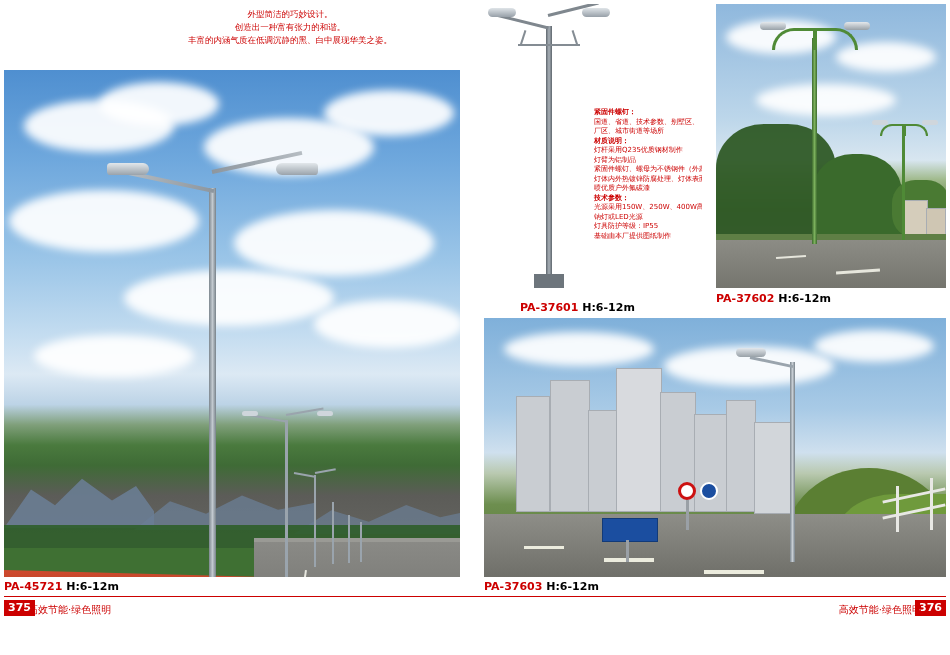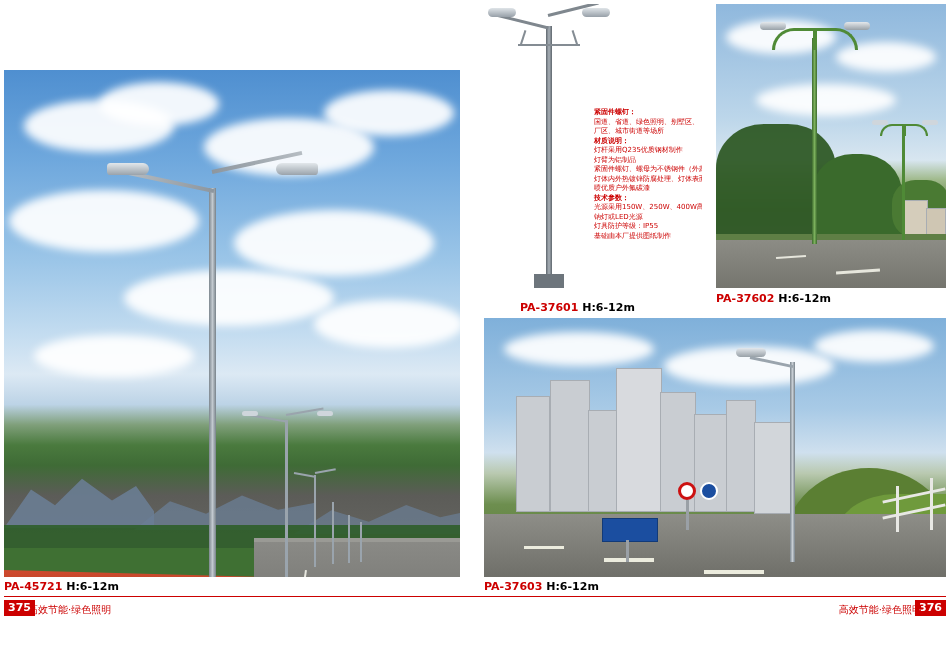--- a/index.html
+++ b/index.html
@@ -181,20 +181,23 @@
   }
   #folio-text-left { left: 28px; }
   #folio-text-right { right: 28px; }
 </style>
 </head>
 <body>
 
 <div class="page">
 
   <div class="intro">
+    <div>外型简洁的巧妙设计。</div>
+    <div>创造出一种富有张力的和谐。</div>
+    <div>丰富的内涵气质在低调沉静的黑、白中展现华美之姿。</div>
   </div>
 
   <div class="photo" id="photo-37501">
 
     <div class="cloud" style="left:20px;  top:30px;  width:150px; height:52px;"></div>
     <div class="cloud" style="left:95px;  top:12px;  width:120px; height:44px;"></div>
     <div class="cloud" style="left:200px; top:48px;  width:170px; height:58px;"></div>
     <div class="cloud" style="left:320px; top:20px;  width:130px; height:46px;"></div>
     <div class="cloud" style="left:5px;   top:120px; width:190px; height:62px;"></div>
     <div class="cloud" style="left:230px; top:140px; width:200px; height:66px;"></div>
@@ -249,21 +252,21 @@
     <div class="lamp-head" style="left:10px; top:4px; width:28px; height:9px; border-radius:5px; background:linear-gradient(to bottom,#dfe4e8,#97a0a8);"></div>
     <div class="lamp-head" style="left:104px; top:4px; width:28px; height:9px; border-radius:5px; background:linear-gradient(to bottom,#dfe4e8,#97a0a8);"></div>
 
     <div style="position:absolute; left:40px; top:40px; width:62px; height:2px; background:#848c93;"></div>
     <div style="position:absolute; left:44px; top:26px; width:2px; height:16px; background:#848c93; transform:rotate(18deg);"></div>
     <div style="position:absolute; left:96px; top:26px; width:2px; height:16px; background:#848c93; transform:rotate(-18deg);"></div>
     <div style="position:absolute; left:56px; top:270px; width:30px; height:14px; background:#6d757c;"></div>
 
     <div class="specs" style="left:116px; top:104px; width:106px;">
       <div class="ln hd">紧固件螺钉：</div>
-      <div class="ln">国道、省道、绿色照明、别墅区、</div>
+      <div class="ln">国道、省道、技术参数、别墅区、</div>
       <div class="ln">厂区、城市街道等场所</div>
       <div class="ln hd">材质说明：</div>
       <div class="ln">灯杆采用Q235优质钢材制作</div>
       <div class="ln">灯臂为铝制品</div>
       <div class="ln">紧固件螺钉、螺母为不锈钢件（外露）</div>
       <div class="ln">灯体内外热镀锌防腐处理、灯体表面</div>
       <div class="ln">喷优质户外氟碳漆</div>
       <div class="ln hd">技术参数：</div>
       <div class="ln">光源采用150W、250W、400W高压</div>
       <div class="ln">钠灯或LED光源</div>

